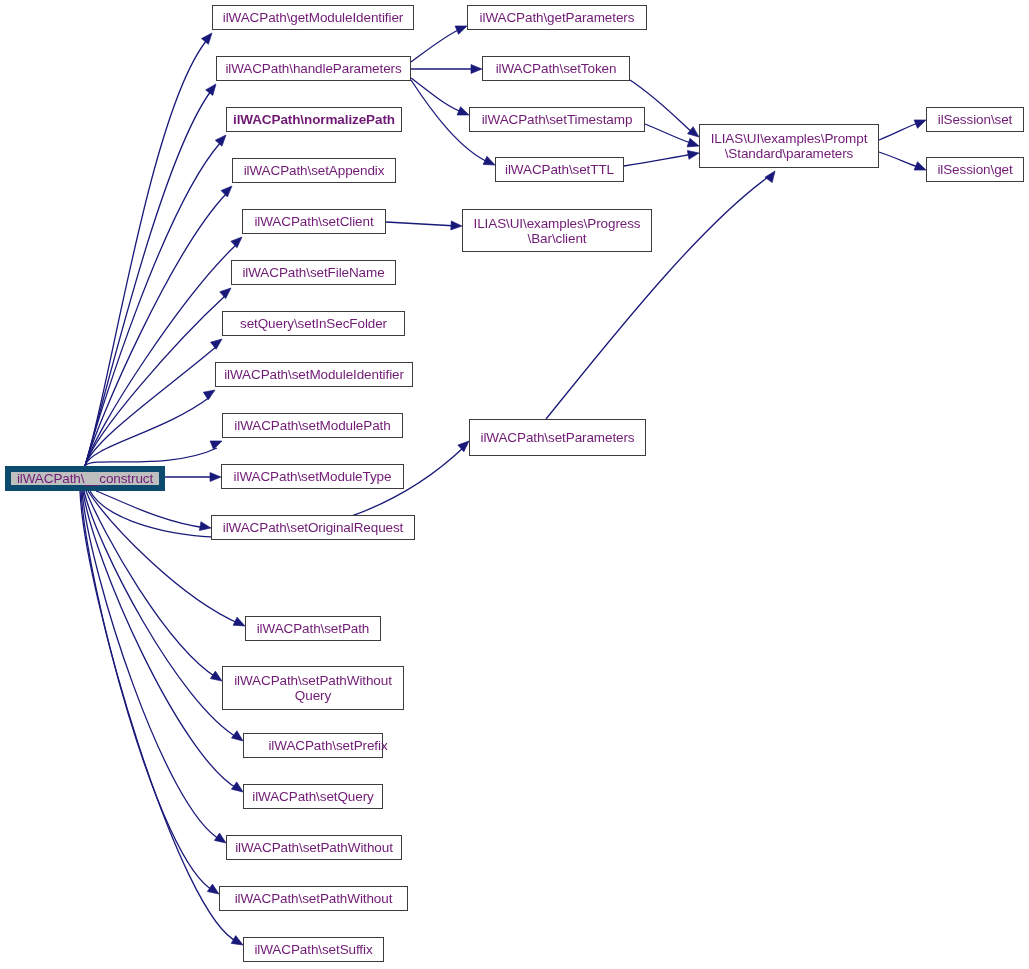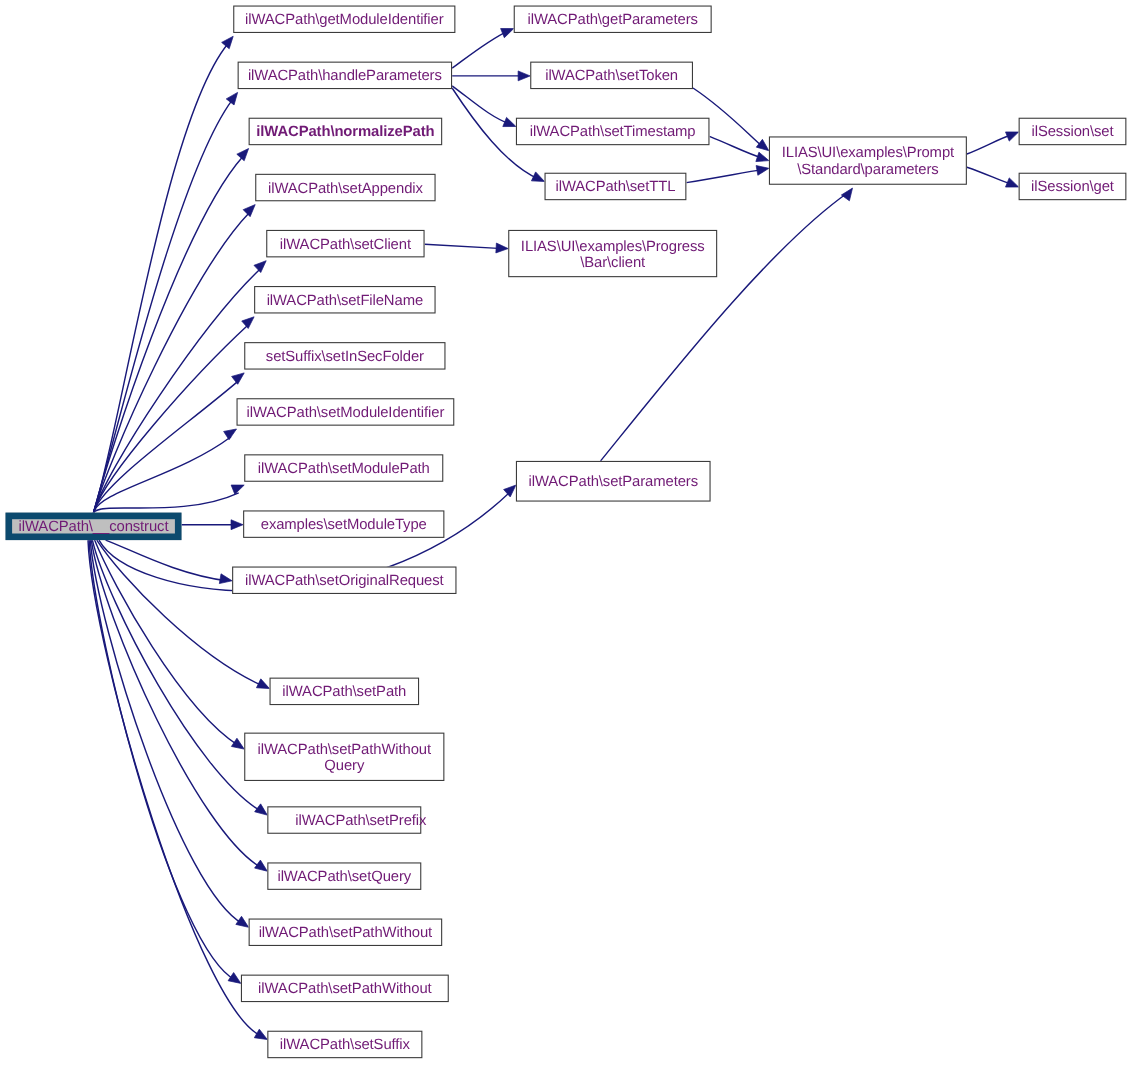--- a/index.html
+++ b/index.html
@@ -142,24 +142,24 @@
       </g>
     </svg>
   <div id="node-layer">
       <div class="node root" style="left: 5px; top: 466px; width: 160px; height: 25px;">ilWACPath\__construct</div>
       <div class="node" style="left: 212px; top: 5px; width: 202px; height: 25px;">ilWACPath\getModuleIdentifier</div>
       <div class="node" style="left: 216px; top: 56px; width: 195px; height: 25px;">ilWACPath\handleParameters</div>
       <div class="node" style="left: 226px; top: 107px; width: 176px; height: 25px; font-weight: bold;">ilWACPath\normalizePath</div>
       <div class="node" style="left: 232px; top: 158px; width: 164px; height: 25px;">ilWACPath\setAppendix</div>
       <div class="node" style="left: 242px; top: 209px; width: 144px; height: 25px;">ilWACPath\setClient</div>
       <div class="node" style="left: 231px; top: 260px; width: 165px; height: 25px;">ilWACPath\setFileName</div>
-      <div class="node" style="left: 222px; top: 311px; width: 183px; height: 25px;">setSuffix\setInSecFolder</div>
+      <div class="node" style="left: 222px; top: 311px; width: 183px; height: 25px;">setQuery\setInSecFolder</div>
       <div class="node" style="left: 215px; top: 362px; width: 198px; height: 25px;">ilWACPath\setModuleIdentifier</div>
       <div class="node" style="left: 222px; top: 413px; width: 181px; height: 25px;">ilWACPath\setModulePath</div>
-      <div class="node" style="left: 221px; top: 464px; width: 183px; height: 25px;">examples\setModuleType</div>
+      <div class="node" style="left: 221px; top: 464px; width: 183px; height: 25px;">ilWACPath\setModuleType</div>
       <div class="node" style="left: 211px; top: 515px; width: 204px; height: 25px;">ilWACPath\setOriginalRequest</div>
       <div class="node" style="left: 245px; top: 616px; width: 136px; height: 25px;">ilWACPath\setPath</div>
       <div class="node" style="left: 222px; top: 666px; width: 182px; height: 44px;">ilWACPath\setPathWithout
 Query</div>
       <div class="node" style="left: 243px; top: 733px; width: 140px; height: 25px; padding-left: 36px;">ilWACPath\setPrefix</div>
       <div class="node" style="left: 243px; top: 784px; width: 140px; height: 25px;">ilWACPath\setQuery</div>
       <div class="node" style="left: 226px; top: 835px; width: 176px; height: 25px;">ilWACPath\setPathWithout</div>
       <div class="node" style="left: 219px; top: 886px; width: 189px; height: 25px;">ilWACPath\setPathWithout</div>
       <div class="node" style="left: 243px; top: 937px; width: 141px; height: 25px;">ilWACPath\setSuffix</div>
       <div class="node" style="left: 467px; top: 5px; width: 180px; height: 25px;">ilWACPath\getParameters</div>

